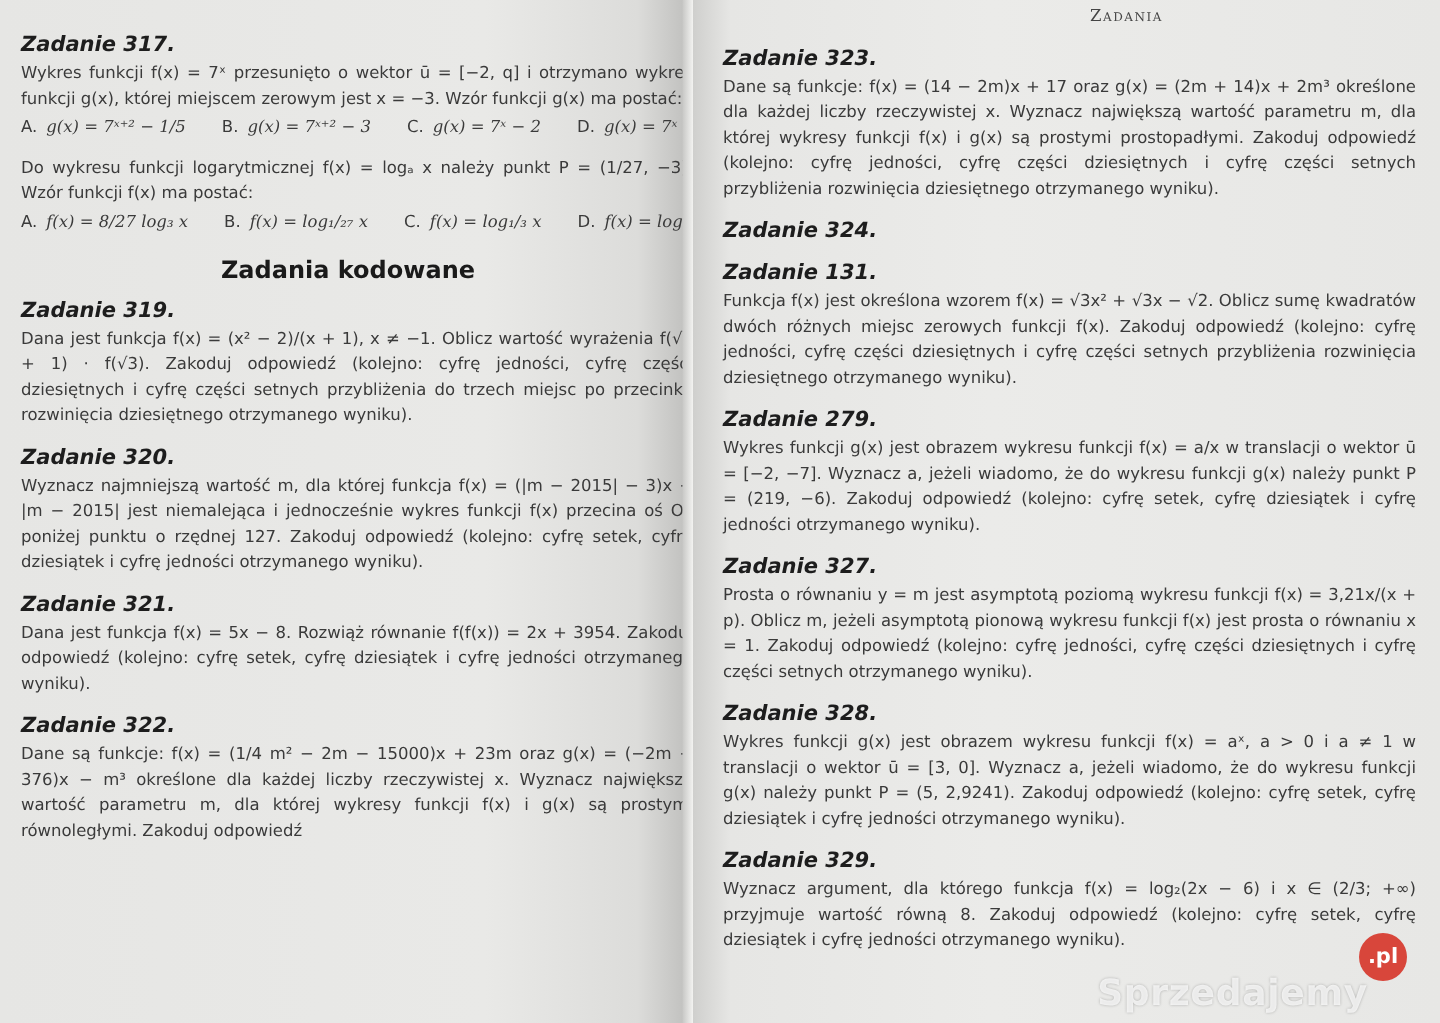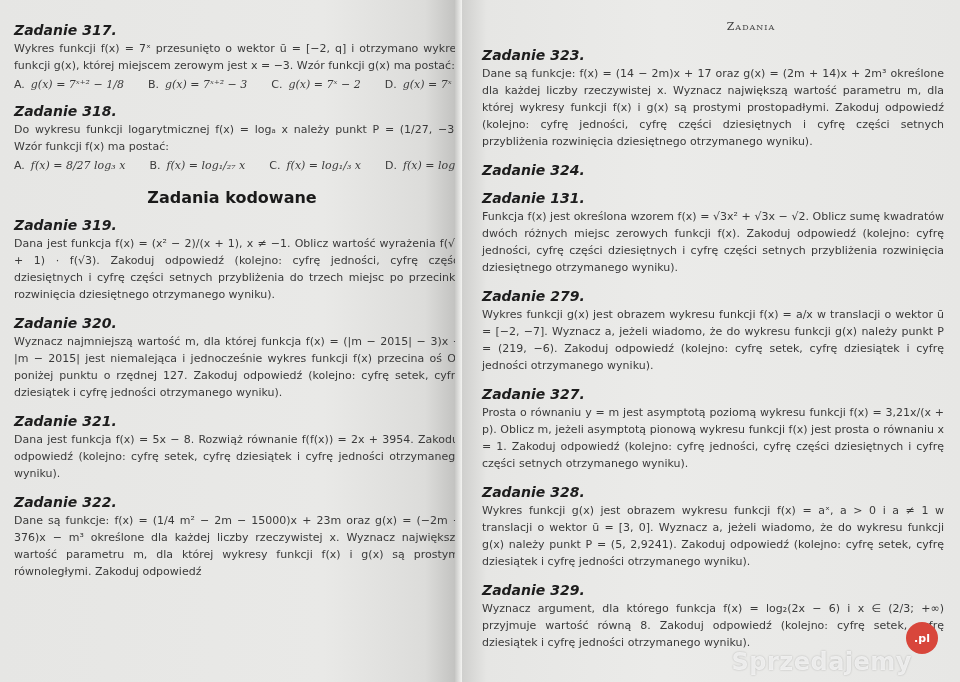--- a/index.html
+++ b/index.html
@@ -14,21 +14,21 @@
     box-sizing:border-box;
   }
   .page-left {
     left:0; width:462px;
     background:linear-gradient(90deg,#e6e6e4 0%,#e9e9e7 70%,#dcdcda 92%,#bdbdbb 100%);
     padding:22px 12px 0 14px;
   }
   .page-right {
     left:462px; width:498px;
     background:linear-gradient(90deg,#cfcfcd 0%,#e6e6e4 5%,#ebebe9 40%,#e7e7e5 100%);
-    padding:20px 0 0 20px;
+    padding:4px 0 0 20px;
   }
   .gutter {
     position:absolute; left:455px; top:0; width:14px; height:682px;
     background:linear-gradient(90deg,#c8c8c6,#f3f3f1 50%,#cfcfcd);
   }
   .running-head {
     text-align:center; font-family:"DejaVu Serif", serif; font-size:11px;
     letter-spacing:1px; font-variant:small-caps; color:#444; margin:0 0 14px 0;
     padding-left:60px;
   }
@@ -56,41 +56,40 @@
   .intro { font-size:11px; line-height:16px; color:#333; width:450px; margin:0 0 14px 0; }
   .watermark {
     position:absolute; right:48px; bottom:6px;
     font-family:"DejaVu Sans", sans-serif; font-weight:bold; font-size:24px;
     color:rgba(255,255,255,0.75); letter-spacing:0.5px;
     text-shadow:0 0 2px rgba(0,0,0,0.25);
   }
   .watermark-badge {
     position:absolute; right:22px; bottom:28px; width:32px; height:32px;
     border-radius:50%; background:#d8463b; color:#fff;
-    font-family:"DejaVu Sans", sans-serif; font-weight:bold; font-size:11px;
+    font-family:"DejaVu Sans", sans-serif; font-weight:bold; font-size:14px;
     display:flex; align-items:center; justify-content:center;
   }
 </style>
 </head>
 <body>
 
 <div class="page page-left">
   <div class="task">
     <div class="task-title">Zadanie 317.</div>
     <p class="task-text">Wykres funkcji f(x) = 7ˣ przesunięto o wektor ū = [−2, q] i otrzymano wykres funkcji g(x), której miejscem zerowym jest x = −3. Wzór funkcji g(x) ma postać:</p>
     <div class="answers">
-      <span class="opt"><span class="opt-label">A.</span><span class="math">g(x) = 7ˣ⁺² − 1/8</span></span>
+      <span class="opt"><span class="opt-label">A.</span><span class="math">g(x) = 7ˣ⁺² − 1/5</span></span>
       <span class="opt"><span class="opt-label">B.</span><span class="math">g(x) = 7ˣ⁺² − 3</span></span>
       <span class="opt"><span class="opt-label">C.</span><span class="math">g(x) = 7ˣ − 2</span></span>
       <span class="opt"><span class="opt-label">D.</span><span class="math">g(x) = 7ˣ − 1/343</span></span>
     </div>
   </div>
 
   <div class="task">
-    <div class="task-title">Zadanie 318.</div>
     <p class="task-text">Do wykresu funkcji logarytmicznej f(x) = logₐ x należy punkt P = (1/27, −3). Wzór funkcji f(x) ma postać:</p>
     <div class="answers">
       <span class="opt"><span class="opt-label">A.</span><span class="math">f(x) = 8/27 log₃ x</span></span>
       <span class="opt"><span class="opt-label">B.</span><span class="math">f(x) = log₁/₂₇ x</span></span>
       <span class="opt"><span class="opt-label">C.</span><span class="math">f(x) = log₁/₃ x</span></span>
       <span class="opt"><span class="opt-label">D.</span><span class="math">f(x) = log₃ x</span></span>
     </div>
   </div>
 
   <div class="section-title">Zadania kodowane</div>

